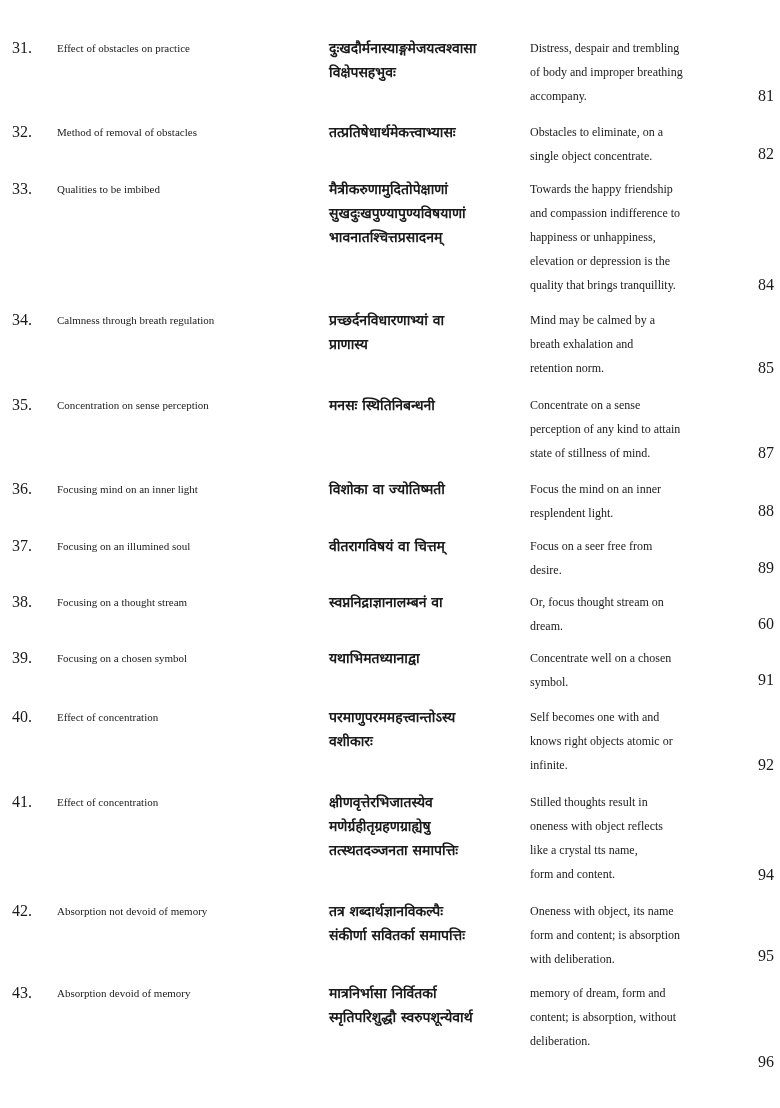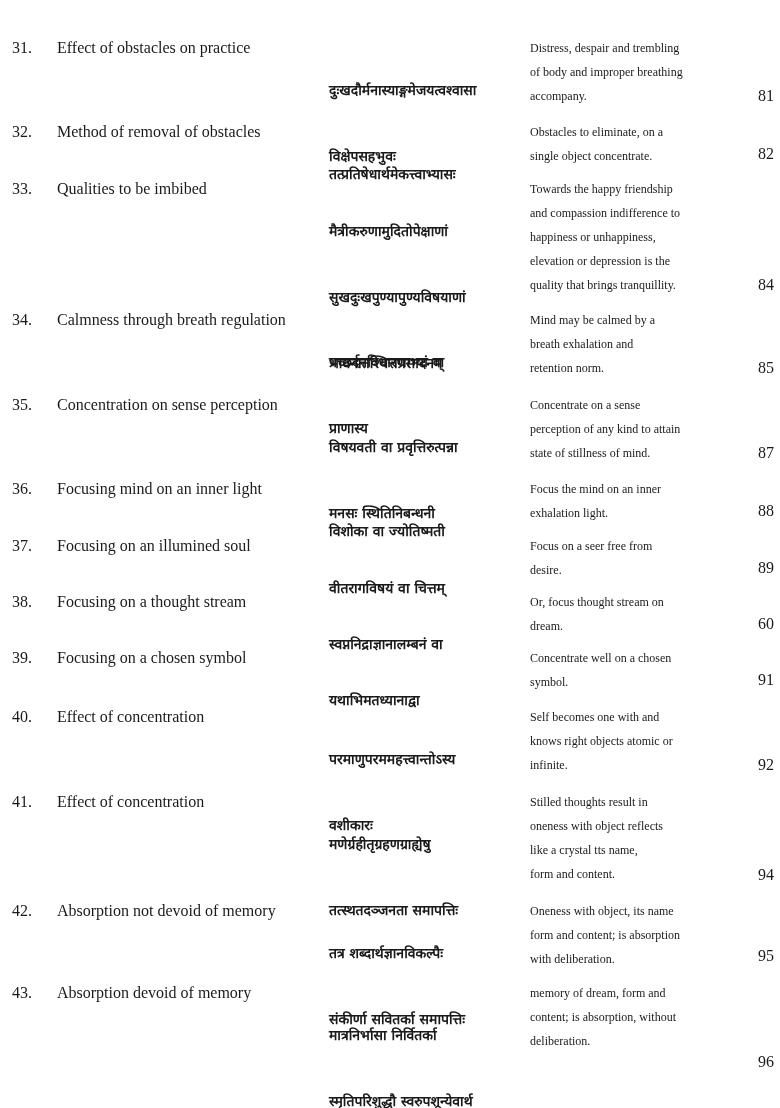--- a/index.html
+++ b/index.html
@@ -31,36 +31,36 @@
     position: absolute;
     left: 12px;
     top: 0;
     font-size: 16px;
     line-height: 24px;
   }
   .title {
     position: absolute;
     left: 57px;
     top: 0;
-    font-size: 16px;
+    font-size: 11px;
     line-height: 24px;
     white-space: nowrap;
   }
   .sanskrit {
     position: absolute;
     left: 329px;
     top: 0;
     width: 200px;
     font-family: "DejaVu Sans", sans-serif;
     font-weight: bold;
     font-size: 14px;
     line-height: 24px;
     white-space: nowrap;
   }
-  .sanskrit .line { display: block; margin-top: 42px; }
+  .sanskrit .line { display: block; }
   .desc {
     position: absolute;
     left: 530px;
     top: 0;
     width: 228px;
     font-size: 12px;
     line-height: 24px;
   }
   .desc .line { display: block; white-space: nowrap; }
   .pg {
@@ -134,40 +134,39 @@
       <span class="line">breath exhalation and</span>
       <span class="line">retention norm.</span>
     </span>
     <span class="pg" style="top:48px;">85</span>
   </div>
 
   <div class="entry" style="top:393px;">
     <span class="num">35.</span>
     <span class="title">Concentration on sense perception</span>
     <span class="sanskrit">
-      <span class="line">विषयवती वा प्रवृत्तिरुत्पन्ना</span>
       <span class="line">मनसः स्थितिनिबन्धनी</span>
     </span>
     <span class="desc">
       <span class="line">Concentrate on a sense</span>
       <span class="line">perception of any kind to attain</span>
       <span class="line">state of stillness of mind.</span>
     </span>
     <span class="pg" style="top:48px;">87</span>
   </div>
 
   <div class="entry" style="top:477px;">
     <span class="num">36.</span>
     <span class="title">Focusing mind on an inner light</span>
     <span class="sanskrit">
       <span class="line">विशोका वा ज्योतिष्मती</span>
     </span>
     <span class="desc">
       <span class="line">Focus the mind on an inner</span>
-      <span class="line">exhalation light.</span>
+      <span class="line">resplendent light.</span>
     </span>
     <span class="pg" style="top:22px;">88</span>
   </div>
 
   <div class="entry" style="top:534px;">
     <span class="num">37.</span>
     <span class="title">Focusing on an illumined soul</span>
     <span class="sanskrit">
       <span class="line">वीतरागविषयं वा चित्तम्</span>
     </span>
@@ -216,20 +215,21 @@
       <span class="line">knows right objects atomic or</span>
       <span class="line">infinite.</span>
     </span>
     <span class="pg" style="top:48px;">92</span>
   </div>
 
   <div class="entry" style="top:790px;">
     <span class="num">41.</span>
     <span class="title">Effect of concentration</span>
     <span class="sanskrit">
+      <span class="line">क्षीणवृत्तेरभिजातस्येव</span>
       <span class="line">मणेर्ग्रहीतृग्रहणग्राह्येषु</span>
       <span class="line">तत्स्थतदञ्जनता समापत्तिः</span>
     </span>
     <span class="desc">
       <span class="line">Stilled thoughts result in</span>
       <span class="line">oneness with object reflects</span>
       <span class="line">like a crystal tts name,</span>
       <span class="line">form and content.</span>
     </span>
     <span class="pg" style="top:73px;">94</span>

